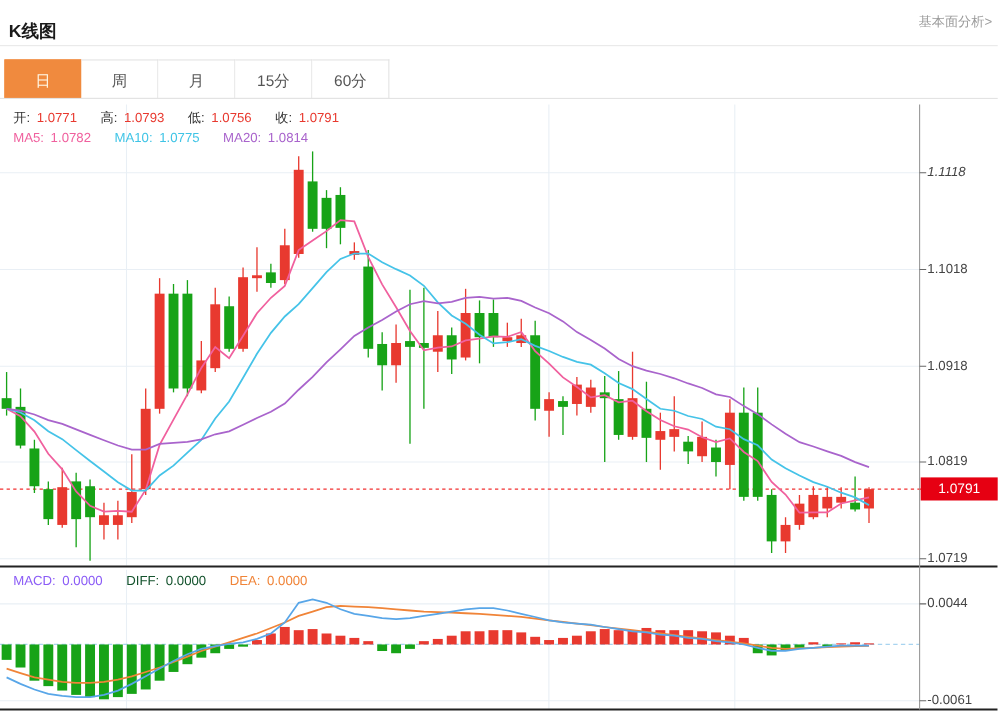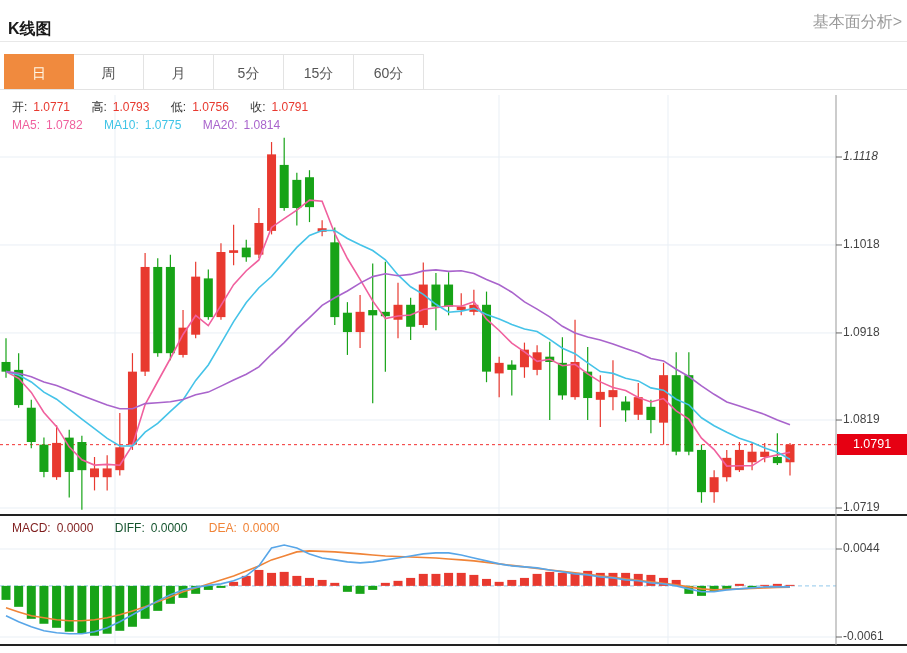--- a/index.html
+++ b/index.html
@@ -1,40 +1,40 @@
 <!DOCTYPE html>
 <html><head>
 <meta charset="utf-8">
 <style>
   html,body{margin:0;padding:0;}
   body{
     width:907px;height:653px;position:relative;overflow:hidden;
     background:#ffffff;font-family:"Liberation Sans","DejaVu Sans",sans-serif;
   }
   .page-title{position:absolute;left:8px;top:7px;font-size:16px;font-weight:bold;color:#1a1a1a;margin-top:12px;}
-  .header-link{position:absolute;right:5px;top:12px;font-size:16px;color:#9a9a9a;cursor:pointer;}
+  .header-link{position:absolute;right:5px;top:12px;font-size:12px;color:#9a9a9a;cursor:pointer;}
   .header-divider{position:absolute;left:0;top:41px;width:907px;height:1px;background:#e8e8e8;}
   .tabbar{position:absolute;left:4px;top:54px;display:flex;}
   .tab{
     width:70px;height:36px;line-height:36px;text-align:center;font-size:14px;color:#555;
     background:#fff;border:1px solid #e3e3e3;border-left:none;box-sizing:border-box;cursor:pointer;
   }
   .tab:first-child{border-left:1px solid #e3e3e3;}
   .tab.active{background:#f08a3e;border-color:#f08a3e;color:#fff8e6;}
   .tabbar-underline{position:absolute;left:0;top:89px;width:907px;height:1px;background:#e3e3e3;}
   #chart-svg{position:absolute;left:0;top:0;}
   .legend-row{position:absolute;left:12px;font-size:12px;white-space:nowrap;}
   .legend-row span{margin-right:6px;}
   .legend-row .gap{margin-right:18px;}
   .lbl{color:#333;}
   .val-red{color:#e8392f;}
   .ma5{color:#f0609e;}
   .ma10{color:#3fc4e6;}
   .ma20{color:#a964cc;}
-  .macd-red{color:#7f1d1d;}
+  .macd-red{color:#8b5cf6;}
   .macd-blue{color:#14532d;}
   .macd-orange{color:#f08438;}
   .axis-label{position:absolute;left:843px;font-size:12px;color:#444;}
   .price-badge{
     position:absolute;left:837px;top:434px;width:70px;height:21px;line-height:21px;
     background:#e60012;color:#fff;font-size:12.5px;text-align:center;
   }
 </style>
 </head>
 <body>
@@ -263,21 +263,20 @@
   </svg>
 
 <div class="page-title">K线图</div>
 <div class="header-link">基本面分析&gt;</div>
 <div class="header-divider"></div>
 
 <div class="tabbar">
   <div class="tab active">日</div>
   <div class="tab">周</div>
   <div class="tab">月</div>
-  <div class="tab">5分</div>
   <div class="tab">15分</div>
   <div class="tab">60分</div>
 </div>
 <div class="tabbar-underline"></div>
 
 <div class="legend-row" style="top:99px;">
   <span class="lbl">开:</span><span class="val-red gap">1.0771</span>
   <span class="lbl">高:</span><span class="val-red gap">1.0793</span>
   <span class="lbl">低:</span><span class="val-red gap">1.0756</span>
   <span class="lbl">收:</span><span class="val-red">1.0791</span>

